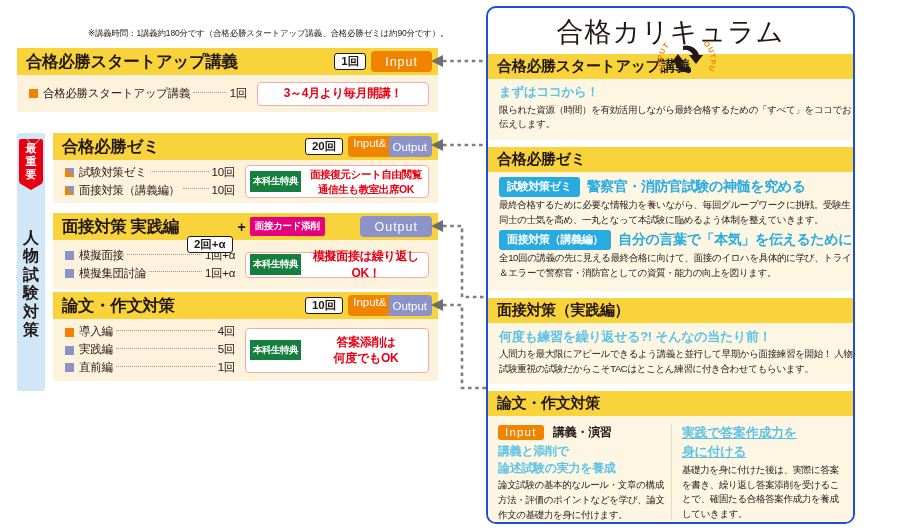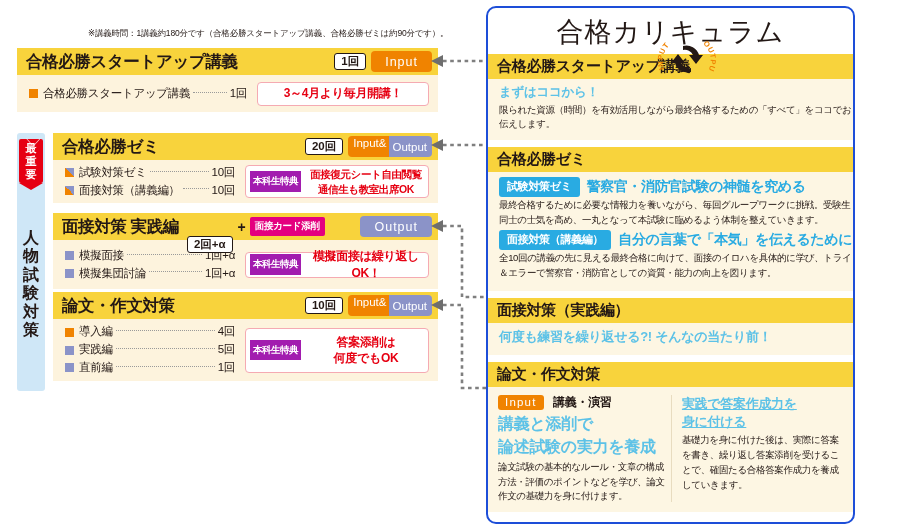--- a/index.html
+++ b/index.html
@@ -84,21 +84,21 @@
   .callout{
     border:1.3px solid #f5aab2;border-radius:4px;background:#fff;
     color:#e60012;font-weight:bold;
     display:flex;align-items:center;
     box-sizing:border-box;
   }
   .callout.simple{
     justify-content:center;font-size:12.5px;letter-spacing:-0.2px;
   }
   .tokuten{
-    background:#a21caf;color:#fff;font-size:9.5px;font-weight:bold;
+    background:#15803d;color:#fff;font-size:9.5px;font-weight:bold;
     padding:5px 3px;letter-spacing:-0.5px;white-space:nowrap;
     margin-right:7px;line-height:1.1;
   }
   .callout .ctext{
     font-size:10.5px;line-height:1.35;letter-spacing:-0.4px;
     text-align:center;flex:1;
   }
   .callout .ctext.big{font-size:12px;letter-spacing:-0.3px;}
 
   
@@ -372,33 +372,34 @@
         <span class="sub-lead">自分の言葉で「本気」を伝えるために</span>
       </div>
       <div class="r-desc">全10回の講義の先に見える最終合格に向けて、面接のイロハを具体的に学び、トライ＆エラーで警察官・消防官としての資質・能力の向上を図ります。</div>
     </div>
   </div>
 
   <div class="r-section" style="margin-top:7px;">
     <div class="r-head">面接対策（実践編）</div>
     <div class="r-body">
       <div class="r-lead" style="font-size:13px;">何度も練習を繰り返せる?! そんなの当たり前！</div>
+      <div class="r-desc">人間力を最大限にアピールできるよう講義と並行して早期から面接練習を開始！ 人物試験重視の試験だからこそTACはとことん練習に付き合わせてもらいます。</div>
     </div>
   </div>
 
   <div class="r-section" style="margin-top:7px;">
     <div class="r-head">論文・作文対策</div>
     <div class="r-body" style="padding:6px 8px 8px 10px;">
       <div class="two-col">
         <div class="col left">
           <div>
             <span class="io-chip in">Input</span>
             <span class="io-label">講義・演習</span>
           </div>
-          <div class="r-lead" style="font-size:16px;margin-top:2px;">講義と添削で<br>論述試験の実力を養成</div>
+          <div class="r-lead" style="font-size:12px;margin-top:2px;">講義と添削で<br>論述試験の実力を養成</div>
           <div class="r-desc" style="margin-top:2px;">論文試験の基本的なルール・文章の構成方法・評価のポイントなどを学び、論文作文の基礎力を身に付けます。</div>
         </div>
 
         <div class="col-divider"></div>
 
         <div class="col right">
           <div class="r-lead" style="font-size:13px;margin-top:2px;text-decoration:underline;">実践で答案作成力を<br>身に付ける</div>
           <div class="r-desc" style="margin-top:2px;">基礎力を身に付けた後は、実際に答案を書き、繰り返し答案添削を受けることで、確固たる合格答案作成力を養成していきます。</div>
         </div>
       </div>

